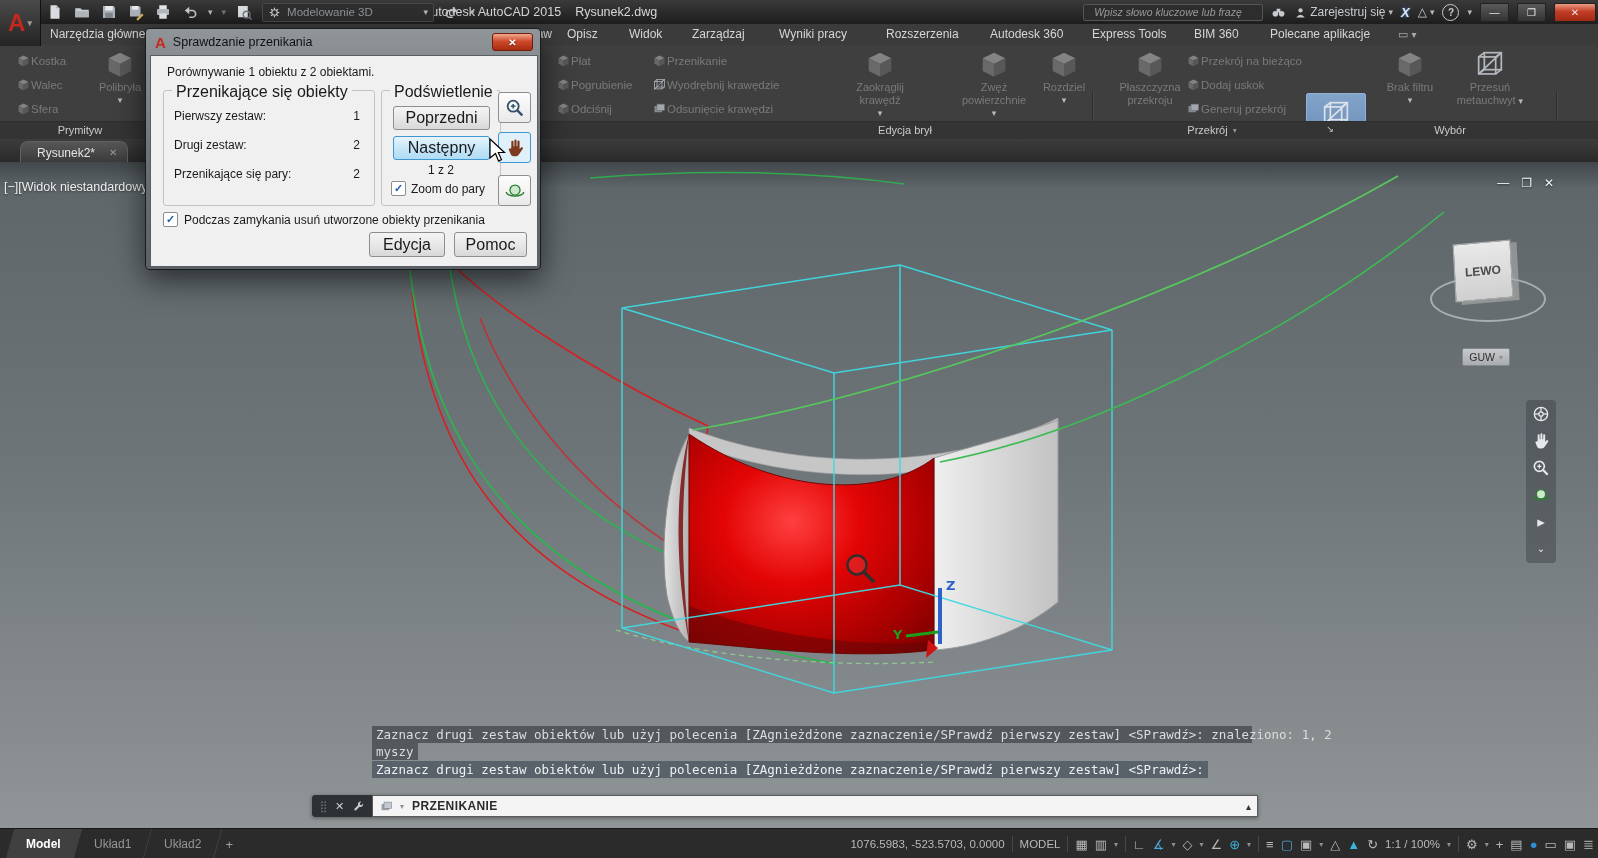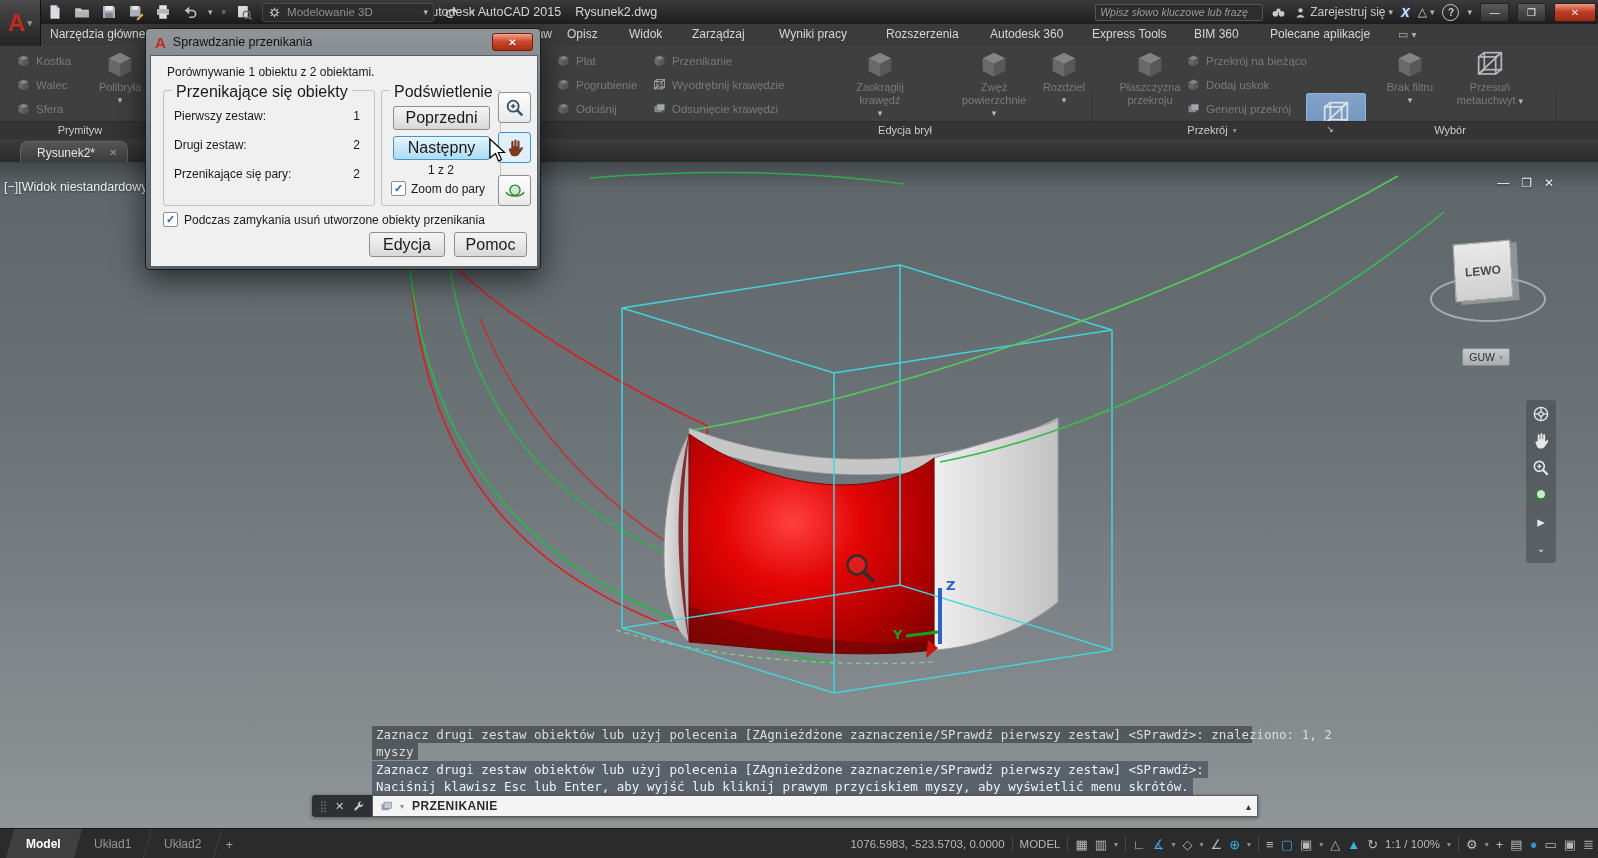--- a/index.html
+++ b/index.html
@@ -10,36 +10,36 @@
   .tb{left:0;top:0;width:1598px;height:24px;background:linear-gradient(#3a3a3a,#1d1d1d);color:#c9cdd1;font-size:12px;}
   .alogo{left:0;top:0;width:40px;height:46px;background:linear-gradient(#4a4a4a,#242424);z-index:6;display:flex;align-items:center;justify-content:center;color:#c5281c;font-weight:bold;font-size:24px;border-right:1px solid #111;}
   .alogo .dd{color:#9a9a9a;font-size:9px;margin-left:2px;}
   .qat{left:46px;top:0;height:24px;display:flex;align-items:center;gap:9px;}
   .qico{width:18px;height:18px;color:#c2c8cd;}
   .qico svg{width:18px;height:18px;}
   .dd{font-size:9px;color:#b9b9b9;}
   .ws{display:flex;align-items:center;gap:6px;color:#8f9499;width:160px;border:1px solid #4a4a4a;background:#2e2e2e;height:17px;padding:0 5px;border-radius:2px;font-size:11.5px;}
   .titletext{left:0;top:0;width:1080px;height:24px;display:flex;align-items:center;justify-content:center;gap:14px;color:#d7d7d7;font-size:12.5px;pointer-events:none;}
   .tbright{right:0;top:0;height:24px;display:flex;align-items:center;gap:8px;padding-right:2px;}
-  .srch{width:158px;height:15px;background:#2d2d2d;border:1px solid #555;border-radius:2px;color:#cfcfcf;font-style:italic;font-size:10.5px;padding:0 4px;font-family:"Liberation Sans",sans-serif;}
+  .srch{width:158px;height:15px;background:#2d2d2d;border:1px solid #555;border-radius:2px;color:#cfcfcf;font-style:italic;font-size:10.5px;padding:0 10px;font-family:"Liberation Sans",sans-serif;}
   .srch::placeholder{color:#97999b;}
   .tbico{color:#c6cace;font-size:12px;display:flex;align-items:center;gap:3px;}
   .xex{color:#dfe6ee;font-weight:bold;font-style:italic;font-size:13px;text-shadow:0 0 3px #3d7edb;}
   .helpq{width:15px;height:15px;border-radius:50%;border:1.5px solid #c6cace;display:flex;align-items:center;justify-content:center;font-size:10px;font-weight:bold;}
   .winbtn{width:27px;height:17px;display:flex;align-items:center;justify-content:center;font-size:10px;color:#e8e8e8;background:linear-gradient(#5a5a5a,#333);border:1px solid #222;border-radius:2px;}
   .winclose{width:40px;background:linear-gradient(#ea9a82,#c23c24 45%,#a02a16);}
   
   .rtabs{left:0;top:24px;width:1598px;height:21px;background:#3b3b3b;border-bottom:1px solid #333;}
   .rtab{position:absolute;top:3px;color:#d6d6d6;font-size:12px;white-space:nowrap;}
   .rstate{position:absolute;left:1398px;top:4px;color:#a8a8a8;font-size:10px;display:flex;gap:3px;align-items:center;}
   
   .rbody{left:0;top:45px;width:1598px;height:76px;background:#3f3f3f;}
   .plrow{left:0;top:121px;width:1598px;height:18px;background:#343434;border-top:1px solid #2e2e2e;border-bottom:1px solid #262626;}
   .plabel{position:absolute;top:2px;transform:translateX(-50%);color:#cbcbcb;font-size:11px;white-space:nowrap;display:flex;gap:5px;align-items:center;}
-  .ri{position:absolute;display:flex;align-items:center;gap:5px;color:#7a7a7a;font-size:11.5px;white-space:nowrap;}
+  .ri{position:absolute;display:flex;align-items:center;color:#7a7a7a;font-size:11.5px;white-space:nowrap;}
   .ri svg{width:15px;height:15px;opacity:.75;}
   .rb{position:absolute;width:84px;text-align:center;color:#7a7a7a;font-size:11px;line-height:13px;}
   .rb svg{width:34px;height:34px;margin:0 auto;opacity:.75;}
   .vsep{position:absolute;top:46px;width:1px;height:92px;background:#2f2f2f;border-right:1px solid #4a4a4a;}
   .elim{position:absolute;left:1306px;top:48px;width:58px;height:70px;background:linear-gradient(#7e9fc6,#60805f00);background:linear-gradient(#83a3c9,#5f83ad);border:1px solid #8fb2d8;border-radius:2px;text-align:center;color:#97a9c2;font-size:11px;}
   .elim svg{width:34px;height:34px;margin:3px auto 0;}
   
   .dtr{left:0;top:139px;width:1598px;height:23px;background:linear-gradient(#3c3c3c,#2a2a2a);border-bottom:1px solid #1c1c1c;}
   .dtab{position:absolute;left:20px;top:2px;height:21px;padding:0 10px 0 16px;background:linear-gradient(#565656,#3a3a3a);border:1px solid #616161;border-bottom:none;border-radius:8px 8px 0 0;color:#e4e4e4;font-size:12px;display:flex;align-items:center;gap:14px;text-align:right;}
   .dtab .x{color:#9a9a9a;font-size:10px;}
@@ -573,21 +573,20 @@
       <svg>
           <use href="#sym-orbit"></use>
         </svg>
       <span class="nv">▸</span>
       <span class="nv" style="font-size:10px">⌄</span>
     </div>
 
     <div class="chist dim" style="left:372px;top:564px;width:872px">Zaznacz drugi zestaw obiektów lub użyj polecenia [ZAgnieżdżone zaznaczenie/SPrawdź pierwszy zestaw] &lt;SPrawdź&gt;: znaleziono: 1, 2</div>
     <div class="chist dim" style="left:372px;top:581px">myszy</div>
     <div class="chist sel" style="left:372px;top:599px">Zaznacz drugi zestaw obiektów lub użyj polecenia [ZAgnieżdżone zaznaczenie/SPrawdź pierwszy zestaw] &lt;SPrawdź&gt;:</div>
-    <div class="chist sel" style="left:372px;top:616px">Naciśnij klawisz Esc lub Enter, aby wyjść lub kliknij prawym przyciskiem myszy, aby wyświetlić menu skrótów.</div>
 
     <div class="cmdbar">
       <div class="cmdgrip">
         <span style="color:#6a6f73">⣿</span>
         <span>✕</span>
         <svg width="13" height="13" style="color:#c9ced2">
             <use href="#sym-wrench"></use>
           </svg>
       </div>
       <div class="cmdmain">

